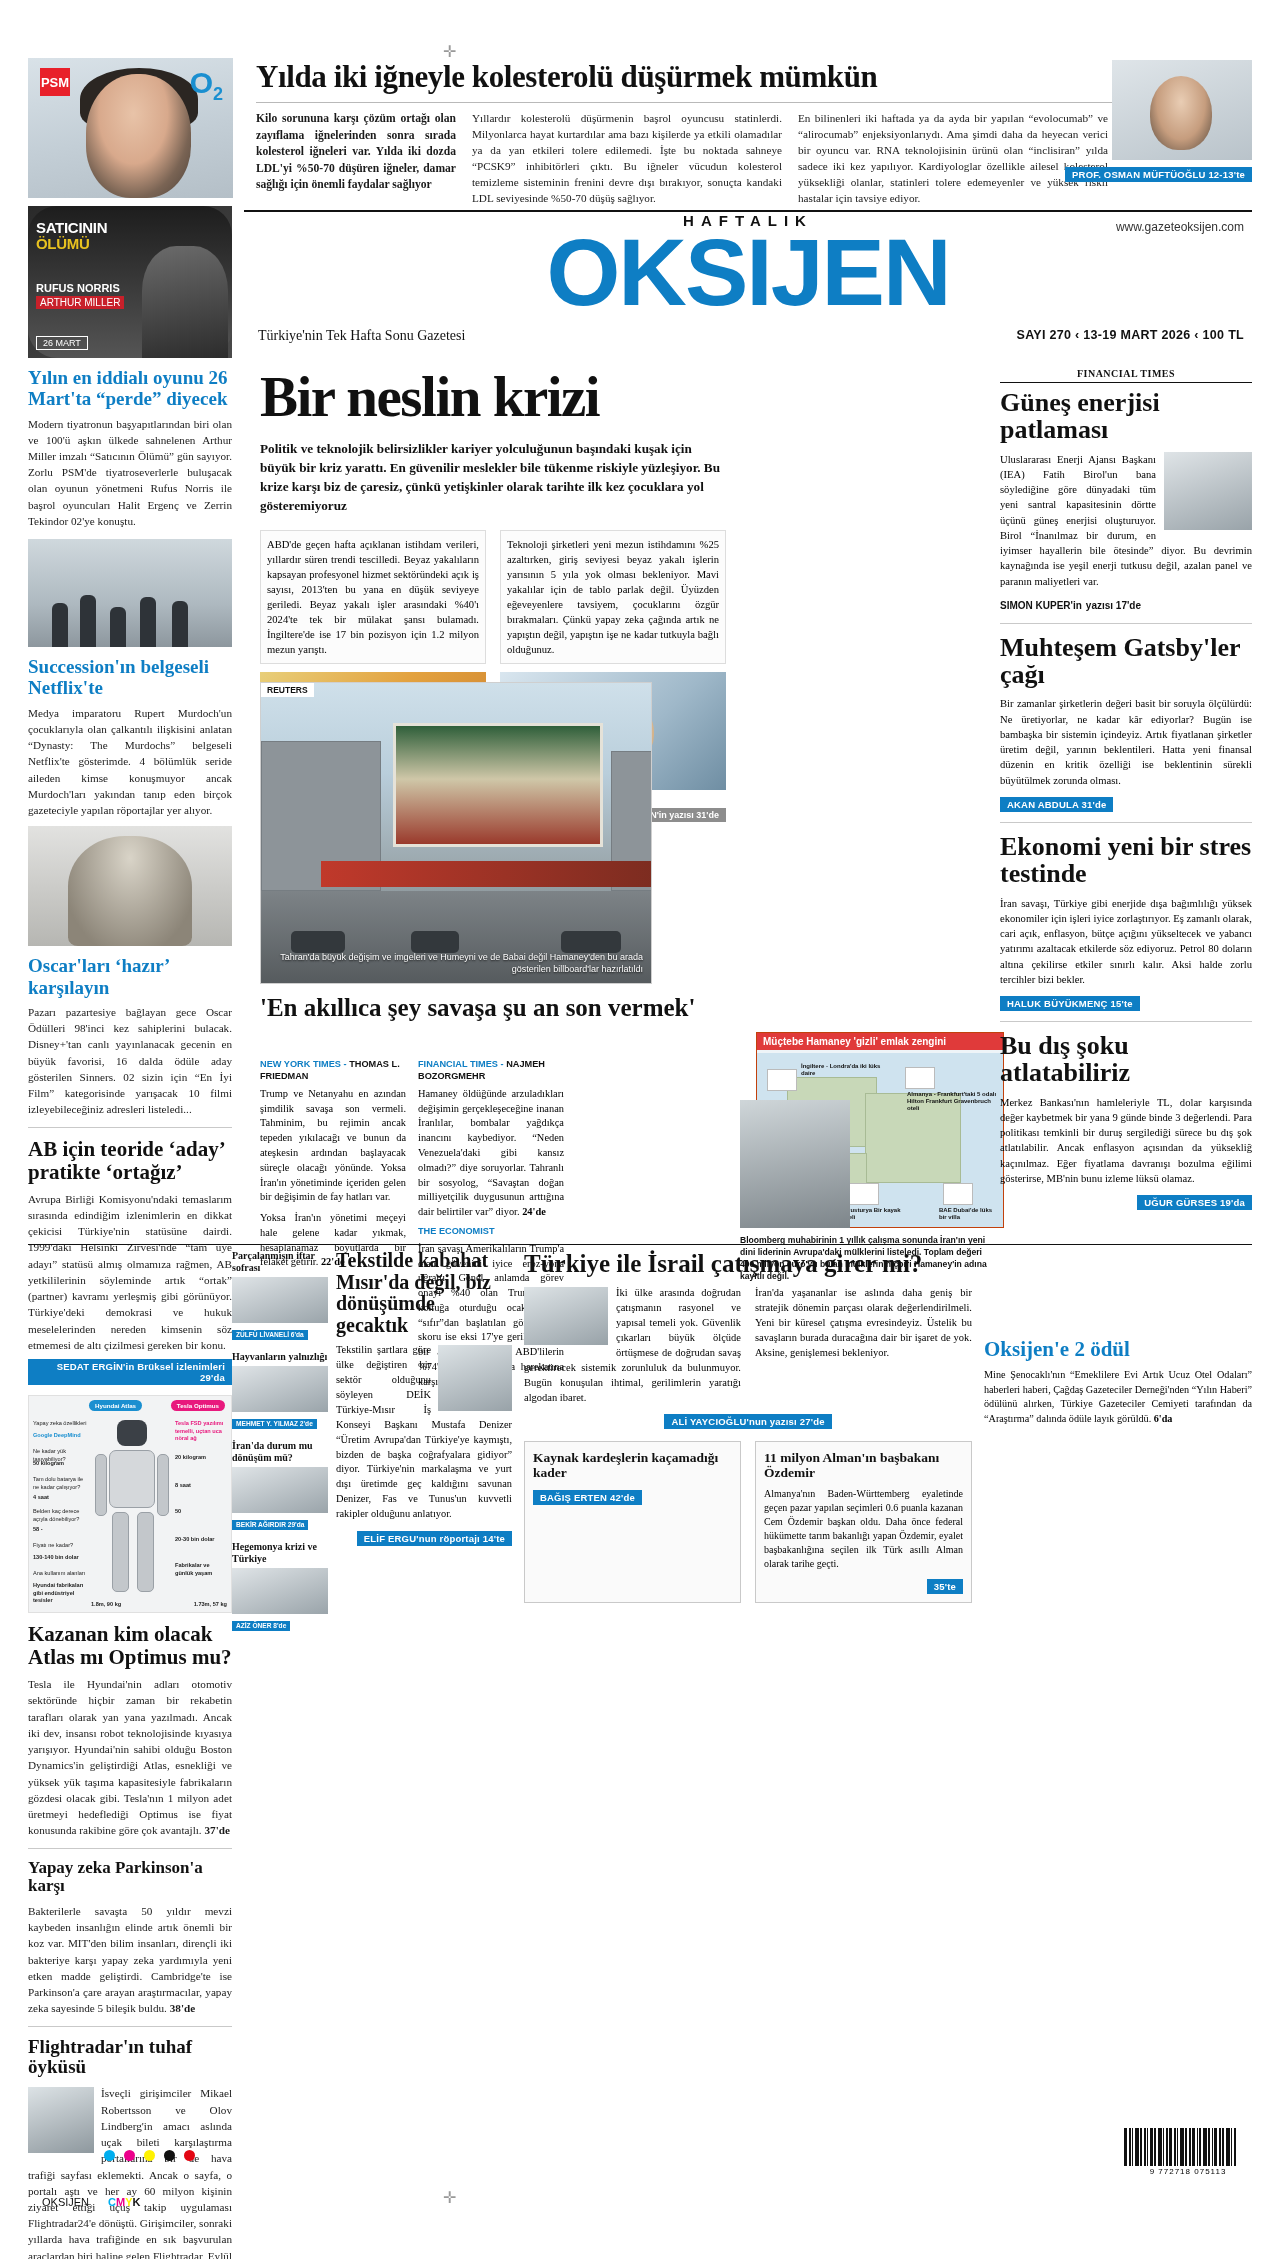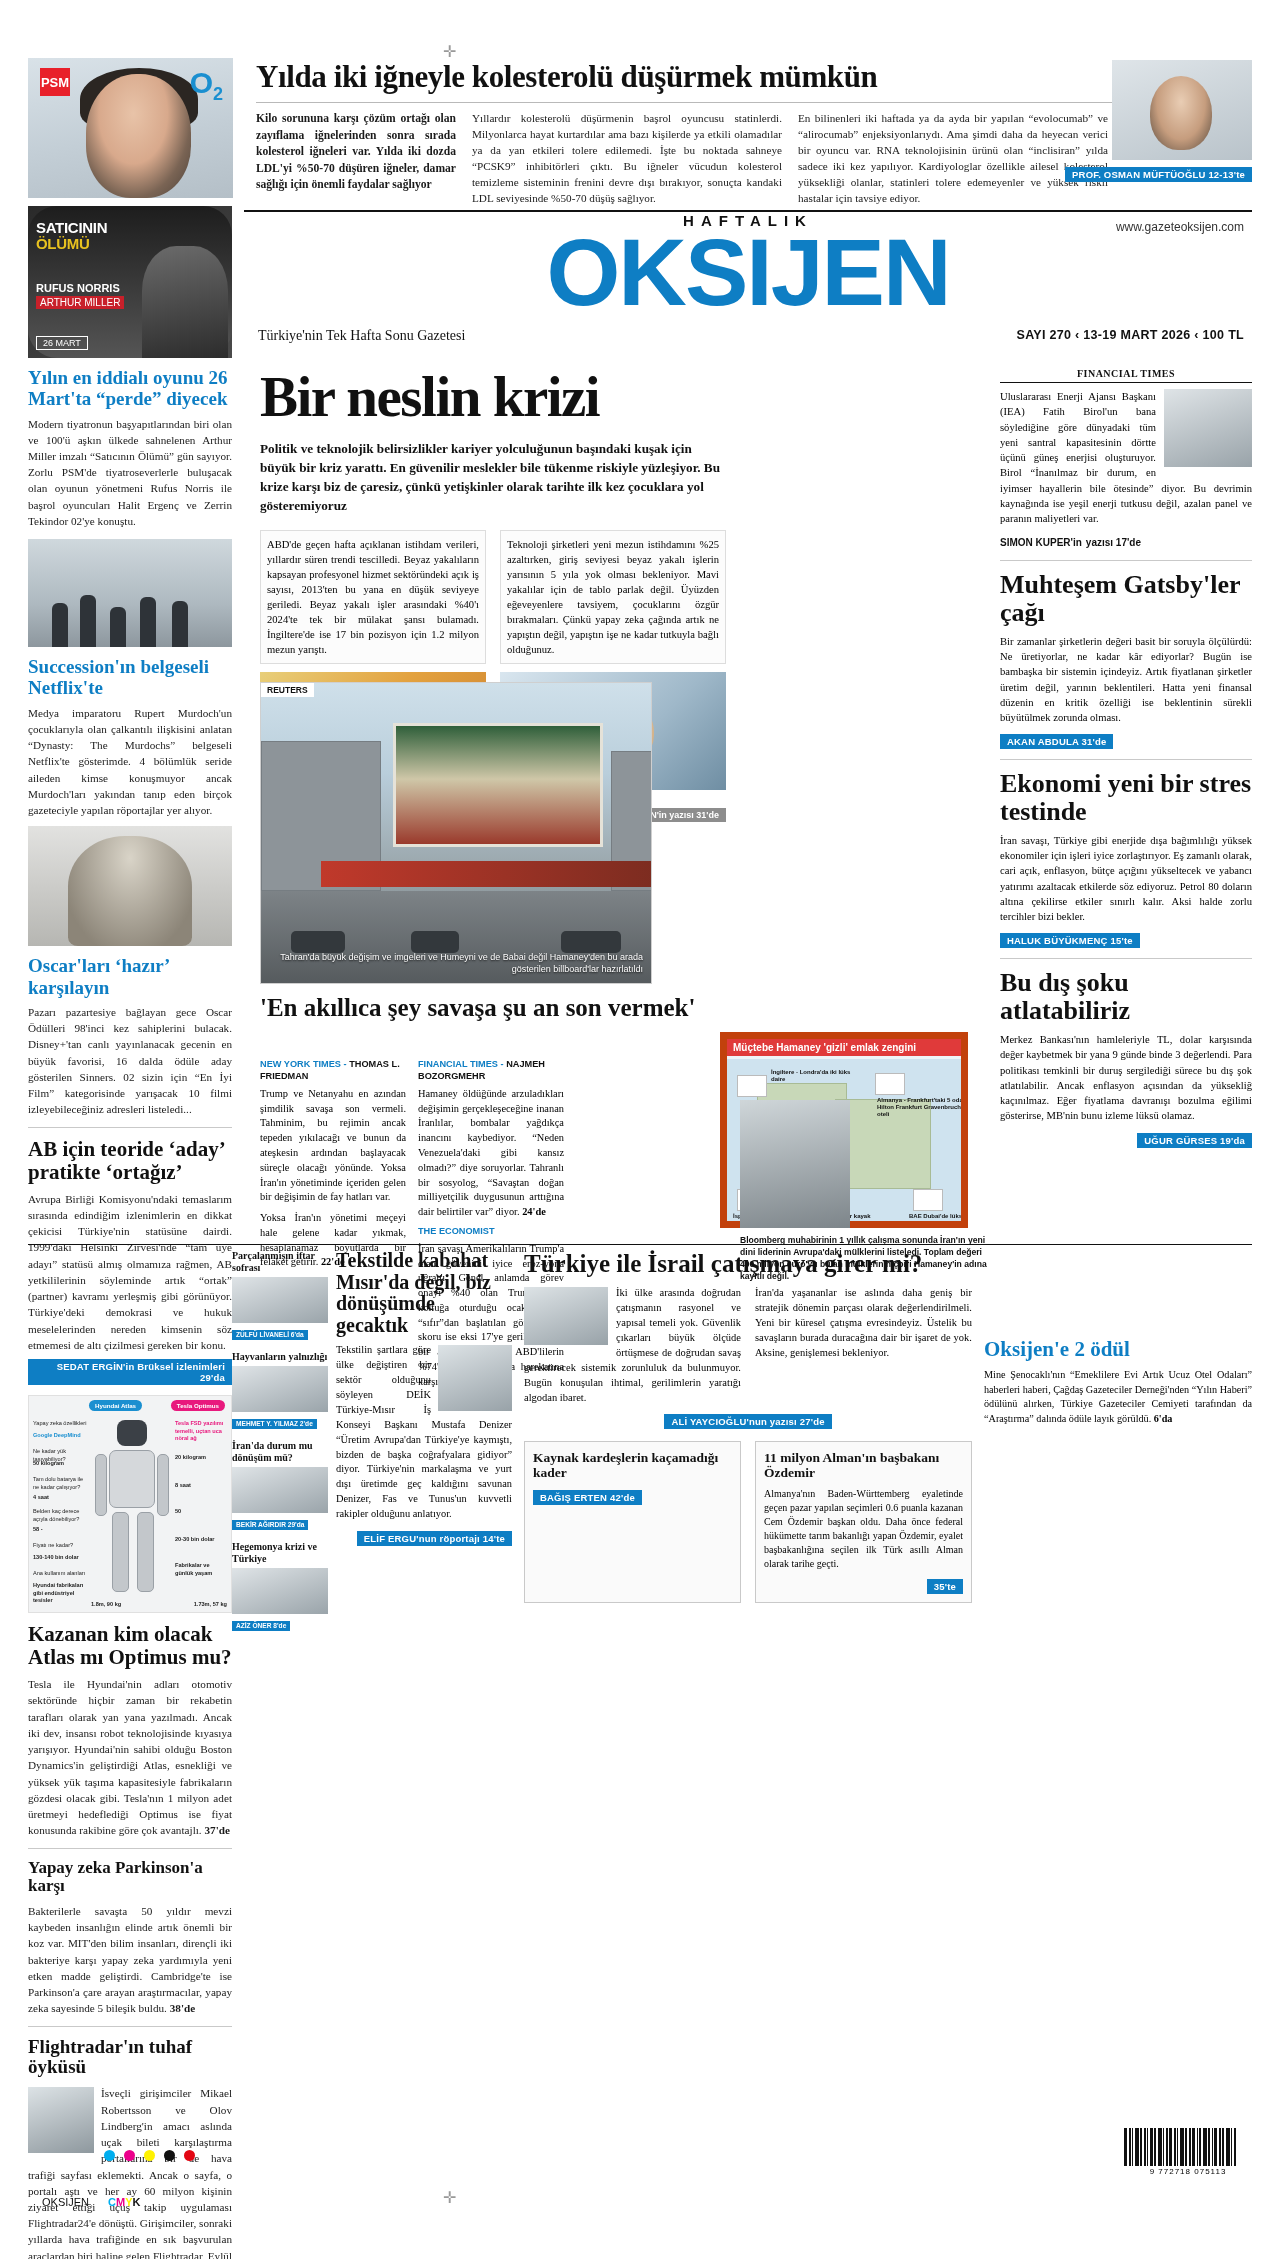--- a/index.html
+++ b/index.html
@@ -273,22 +273,22 @@
   .tc { width: 146px; margin-top: 25px; }
   .tc .src {
     font-family: "Liberation Sans", sans-serif; font-weight: bold;
     font-size: 9.2px; color: #0e7ec4; margin-bottom: 4px; line-height: 1.3;
   }
   .tc .src .blk { color: #111; }
   .tc p { font-size: 10.4px; line-height: 1.42; text-align: justify; margin-bottom: 6px; }
 
   
   .mapblock {
-    position: absolute; left: 720px; top: 1032px; width: 248px; height: 196px;
-    background: #eef4f8; border: 7px solid #c2410c; overflow: hidden;
+    position: absolute; left: 756px; top: 1032px; width: 248px; height: 196px;
+    background: #eef4f8; border: 1px solid #c2410c; overflow: hidden;
   }
   .mapblock .mb-title {
     position: absolute; left: 0; top: 0; width: 100%; background: #e03a3a; color: #fff;
     font-family: "Liberation Sans", sans-serif; font-weight: bold;
     font-size: 10px; padding: 3px 6px;
   }
   .mb-sea { position: absolute; inset: 20px 0 0 0; background: #cfe3ef; }
   .mb-land { position: absolute; background: #c8d8b8; border: 1px solid #a8bb95; }
   .mb-pin {
     position: absolute; width: 30px; height: 22px; background: #fff;
@@ -592,20 +592,21 @@
     <div class="mb-pin" style="left:92px;top:150px"></div>
     <div class="mb-lbl" style="left:86px;top:174px;width:62px">Avusturya Bir kayak oteli</div>
     <div class="mb-pin" style="left:186px;top:150px"></div>
     <div class="mb-lbl" style="left:182px;top:174px;width:60px">BAE Dubai'de lüks bir villa</div>
   </div>
   <div class="portrait-cleric"></div>
   <div class="mapnote">Bloomberg muhabirinin 1 yıllık çalışma sonunda İran'ın yeni dini liderinin Avrupa'daki mülklerini listeledi. Toplam değeri 400 milyon euro'yu bulan mülklerin hiçbiri Hamaney'in adına kayıtlı değil.</div>
 
   <div class="right-col">
     <div class="ft-label">FINANCIAL TIMES</div>
+    <div class="rc-h">Güneş enerjisi patlaması</div>
     <div class="rc-portrait"></div>
     <div class="rc-body">Uluslararası Enerji Ajansı Başkanı (IEA) Fatih Birol'un bana söylediğine göre dünyadaki tüm yeni santral kapasitesinin dörtte üçünü güneş enerjisi oluşturuyor. Birol “İnanılmaz bir durum, en iyimser hayallerin bile ötesinde” diyor. Bu devrimin kaynağında ise yeşil enerji tutkusu değil, azalan panel ve paranın maliyetleri var.</div>
     <div class="rc-byline">
       <span class="rc-name">SIMON KUPER'in</span>
       <span class="rc-name">yazısı 17'de</span>
     </div>
 
     <div class="rc-rule"></div>
     <div class="rc-h">Muhteşem Gatsby'ler çağı</div>
     <div class="rc-body">Bir zamanlar şirketlerin değeri basit bir soruyla ölçülürdü: Ne üretiyorlar, ne kadar kâr ediyorlar? Bugün ise bambaşka bir sistemin içindeyiz. Artık fiyatlanan şirketler üretim değil, yarının beklentileri. Hatta yeni finansal düzenin en kritik özelliği ise beklentinin sürekli büyütülmek zorunda olması.</div>

